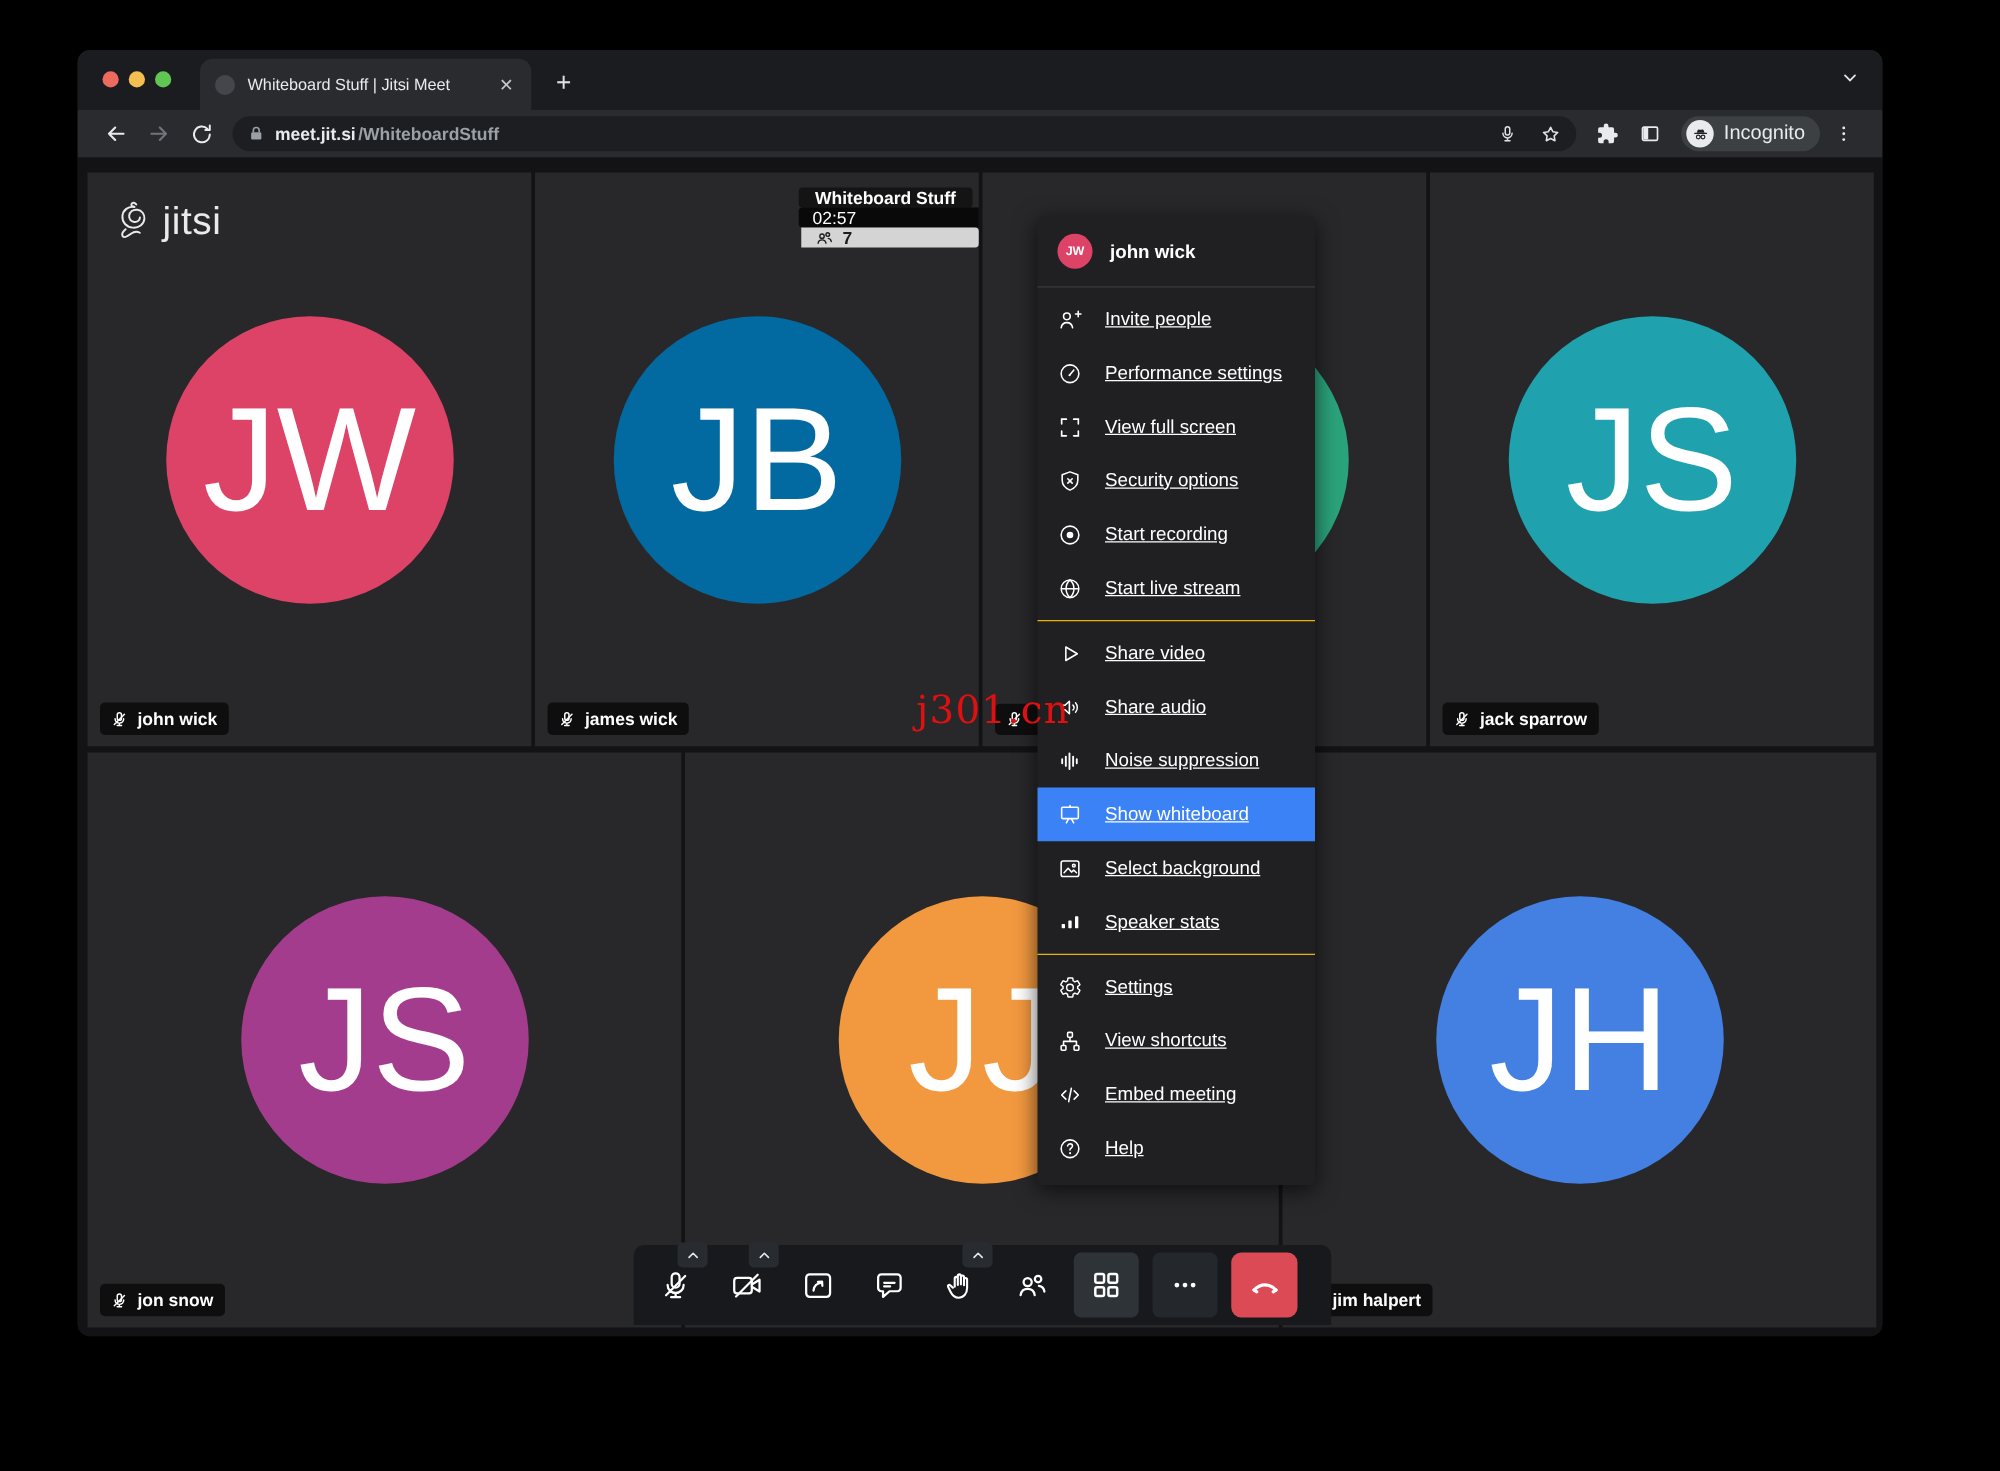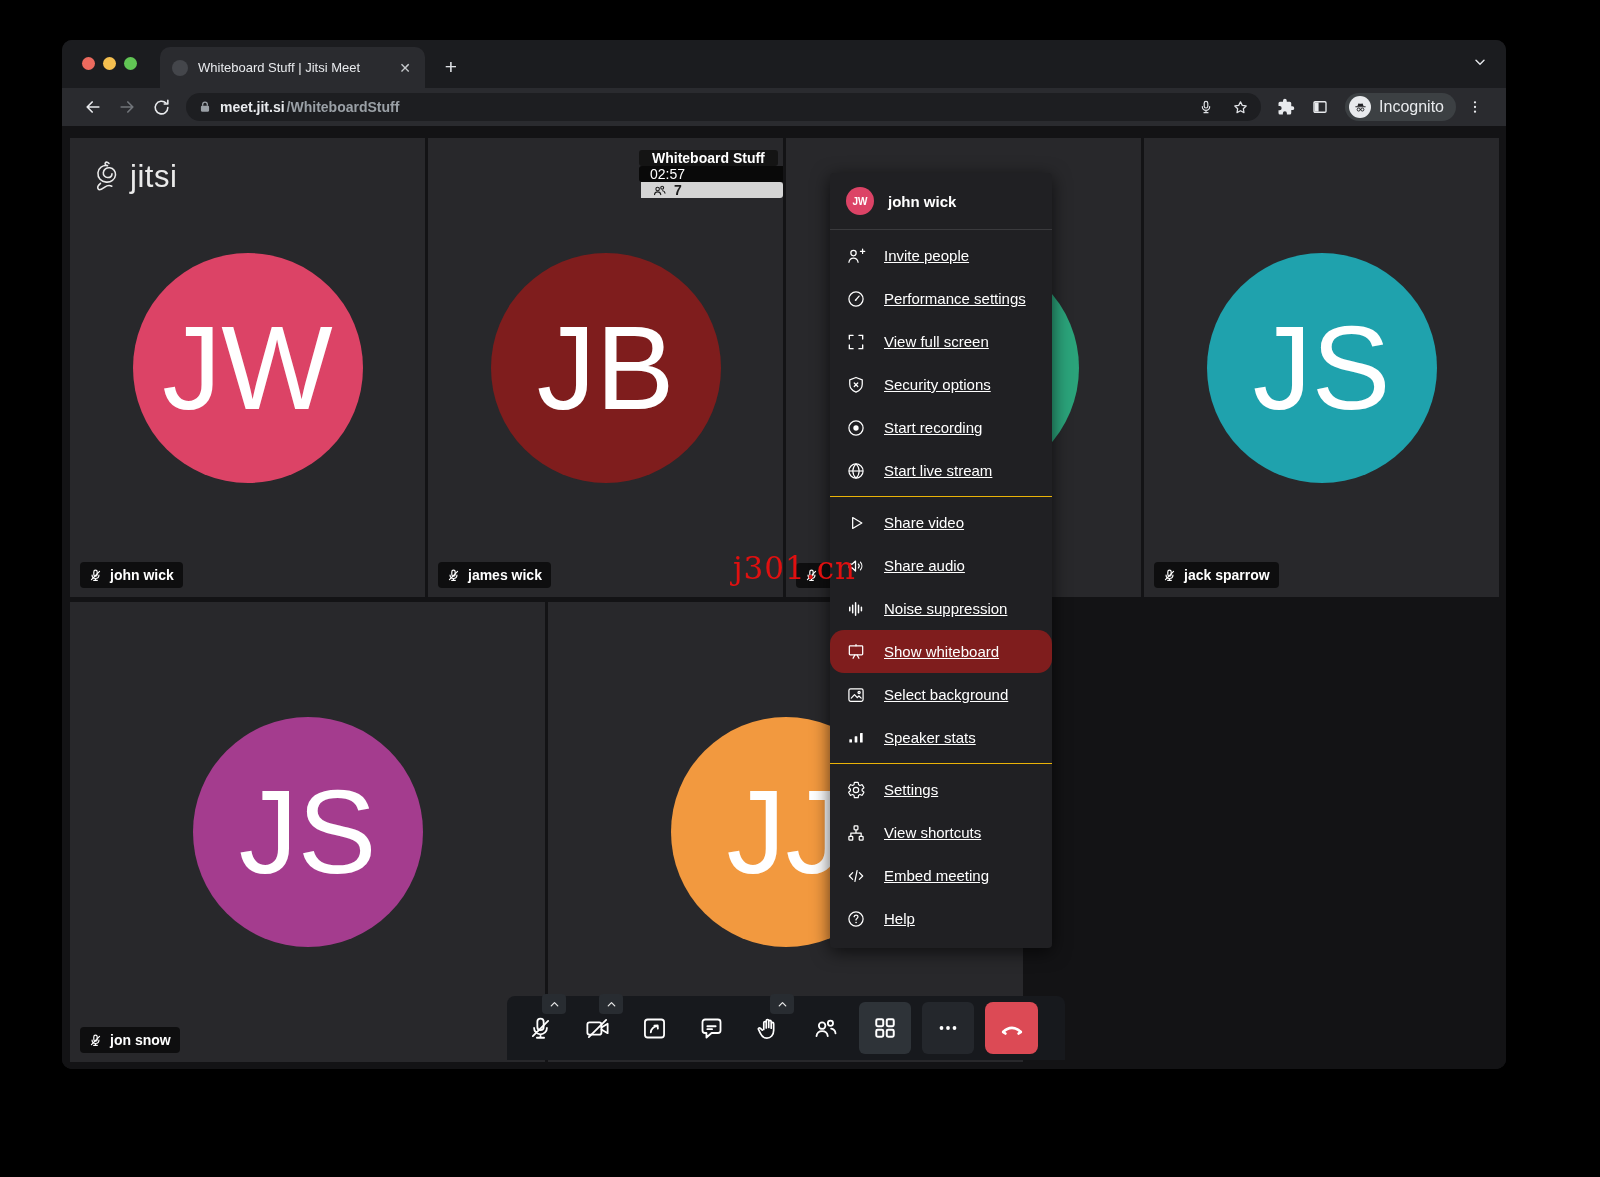--- a/index.html
+++ b/index.html
@@ -65,21 +65,21 @@
   .menu { position:absolute; left:768px; top:47px; width:222px; background:#202023; border-radius:4px;
           z-index:20; box-shadow:0 4px 18px rgba(0,0,0,.65); padding-bottom:4px; }
   .menu-header { height:57px; display:flex; align-items:center; gap:14px; padding:0 16px;
                  border-bottom:1px solid #3a3a3d; }
   .menu-avatar { width:28px; height:28px; border-radius:50%; display:flex; align-items:center; justify-content:center;
                  color:#fff; font-size:10px; font-weight:700; }
   .menu-user { color:#fff; font-size:15px; font-weight:600; }
   .menu-sec { padding:4px 0; }
   .menu-sec + .menu-sec { border-top:1px solid #eab308; }
   .mi { height:43px; display:flex; align-items:center; gap:18px; padding:0 16px; }
-  .mi.sel { background:#7f1d1d;border-radius:14px; }
+  .mi.sel { background:#3b82f6; }
   .mi-ic { width:20px; height:20px; flex:0 0 auto; display:flex; }
   .mi-lb { color:#fff; font-size:15px; font-weight:500; white-space:nowrap;text-decoration:underline; }
 
   
   .toolbar { position:absolute; left:445px; top:870px; width:558px; height:64px; background:#17191d;
              border-radius:8px 8px 0 0; z-index:15; display:flex; align-items:center; padding:0 10px; gap:11px; }
   .tb-btn { position:relative; width:46px; height:46px; border-radius:6px; display:flex; align-items:center; justify-content:center; }
   .tb-btn.boxed { width:52px; height:52px; background:#24272c; }
   .tb-btn.tiles { background:#2e3338; }
   .tb-btn.hangup { width:53px; height:52px; border-radius:8px; }
@@ -194,21 +194,21 @@
       <div class="name-label">
         <svg width="15" height="15" viewBox="0 0 24 24" fill="none" stroke="#fff" stroke-width="1.9" stroke-linecap="round">
             <rect x="9.3" y="3.5" width="5.4" height="9.6" rx="2.7"></rect>
             <path d="M6.5 11.3a5.5 5.5 0 0 0 11 0M12 16.8v3M9.2 19.8h5.6M5.5 18.5L18.5 5.5"></path>
           </svg>
         <span>john wick</span>
       </div>
     </div>
 
     <div class="tile" style="left:366px;top:12px;width:355px;height:459px;">
-      <div class="avatar" style="background: #7f1d1d;">JB</div>
+      <div class="avatar" style="background: #0369a1;">JB</div>
       <div class="name-label">
         <svg width="15" height="15" viewBox="0 0 24 24" fill="none" stroke="#fff" stroke-width="1.9" stroke-linecap="round">
             <rect x="9.3" y="3.5" width="5.4" height="9.6" rx="2.7"></rect>
             <path d="M6.5 11.3a5.5 5.5 0 0 0 11 0M12 16.8v3M9.2 19.8h5.6M5.5 18.5L18.5 5.5"></path>
           </svg>
         <span>james wick</span>
       </div>
     </div>
 
     <div class="tile" style="left:724px;top:12px;width:355px;height:459px;">
@@ -241,20 +241,30 @@
             <path d="M6.5 11.3a5.5 5.5 0 0 0 11 0M12 16.8v3M9.2 19.8h5.6M5.5 18.5L18.5 5.5"></path>
           </svg>
         <span>jon snow</span>
       </div>
     </div>
 
     <div class="tile" style="left:486px;top:476px;width:475px;height:460px;">
       <div class="avatar" style="background: rgb(242, 153, 63);">JJ</div>
     </div>
 
+    <div class="tile" style="left:964px;top:476px;width:475px;height:460px;">
+      <div class="avatar" style="background: rgb(67, 128, 226);">JH</div>
+      <div class="name-label">
+        <svg width="15" height="15" viewBox="0 0 24 24" fill="none" stroke="#fff" stroke-width="1.9" stroke-linecap="round">
+            <rect x="9.3" y="3.5" width="5.4" height="9.6" rx="2.7"></rect>
+            <path d="M6.5 11.3a5.5 5.5 0 0 0 11 0M12 16.8v3M9.2 19.8h5.6M5.5 18.5L18.5 5.5"></path>
+          </svg>
+        <span>jim halpert</span>
+      </div>
+    </div>
 
     <div class="logo">
       <svg width="34" height="38" viewBox="0 0 24 26" fill="none" stroke="#eaeaea" stroke-width="1.1" stroke-linecap="round" stroke-linejoin="round">
           <path d="M12 3.5c-.8-1-2-1.4-2.6-.4-.5.9.3 1.7 1.2 1.6M11 5c-3.5-.6-6.5 1.6-6.8 5-.3 3.6 2.3 6.3 5.8 6.6 3.4.3 6.3-1.8 6.6-5 .2-2.6-1.5-4.8-4-5.1-2.4-.3-4.4 1.2-4.6 3.4-.2 1.9 1.2 3.4 3 3.5 1.7.1 3-1 3.1-2.6M6 17.5c-1.4 1.2-2.5 2.8-1.6 4 1 1.3 3-.2 4.6-1.4 1.5-1.1 3.3-1.5 5-.6"></path>
         </svg>
       <span class="logo-text">jitsi</span>
     </div>
 
     <div class="subjectbar">
       <div class="subject-pill">Whiteboard Stuff</div>

